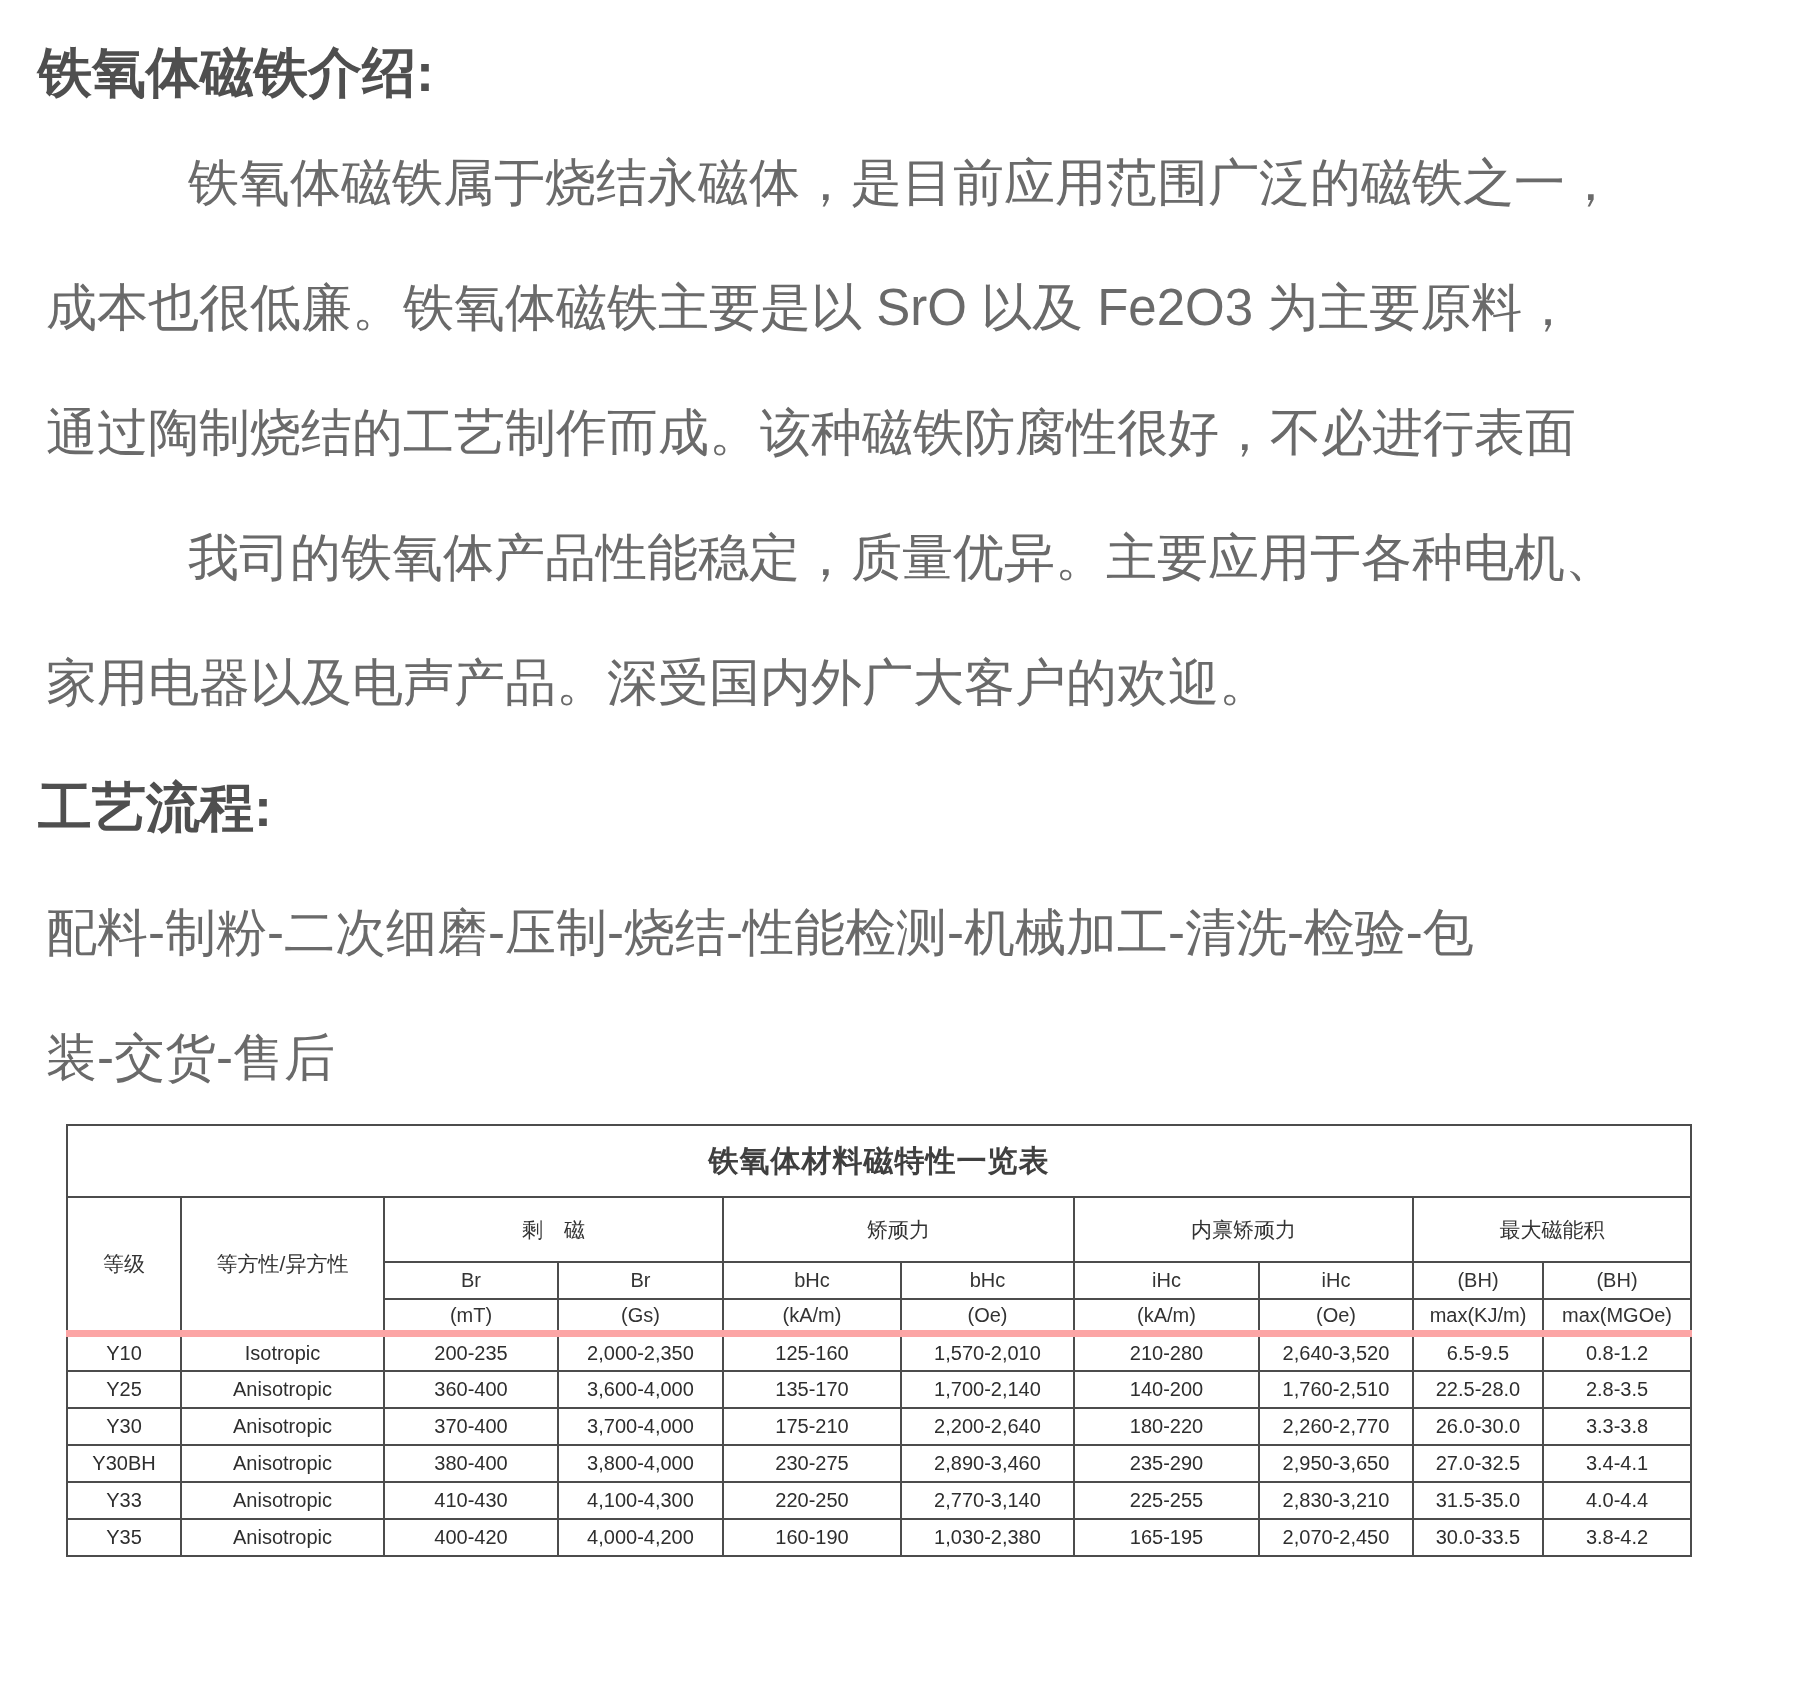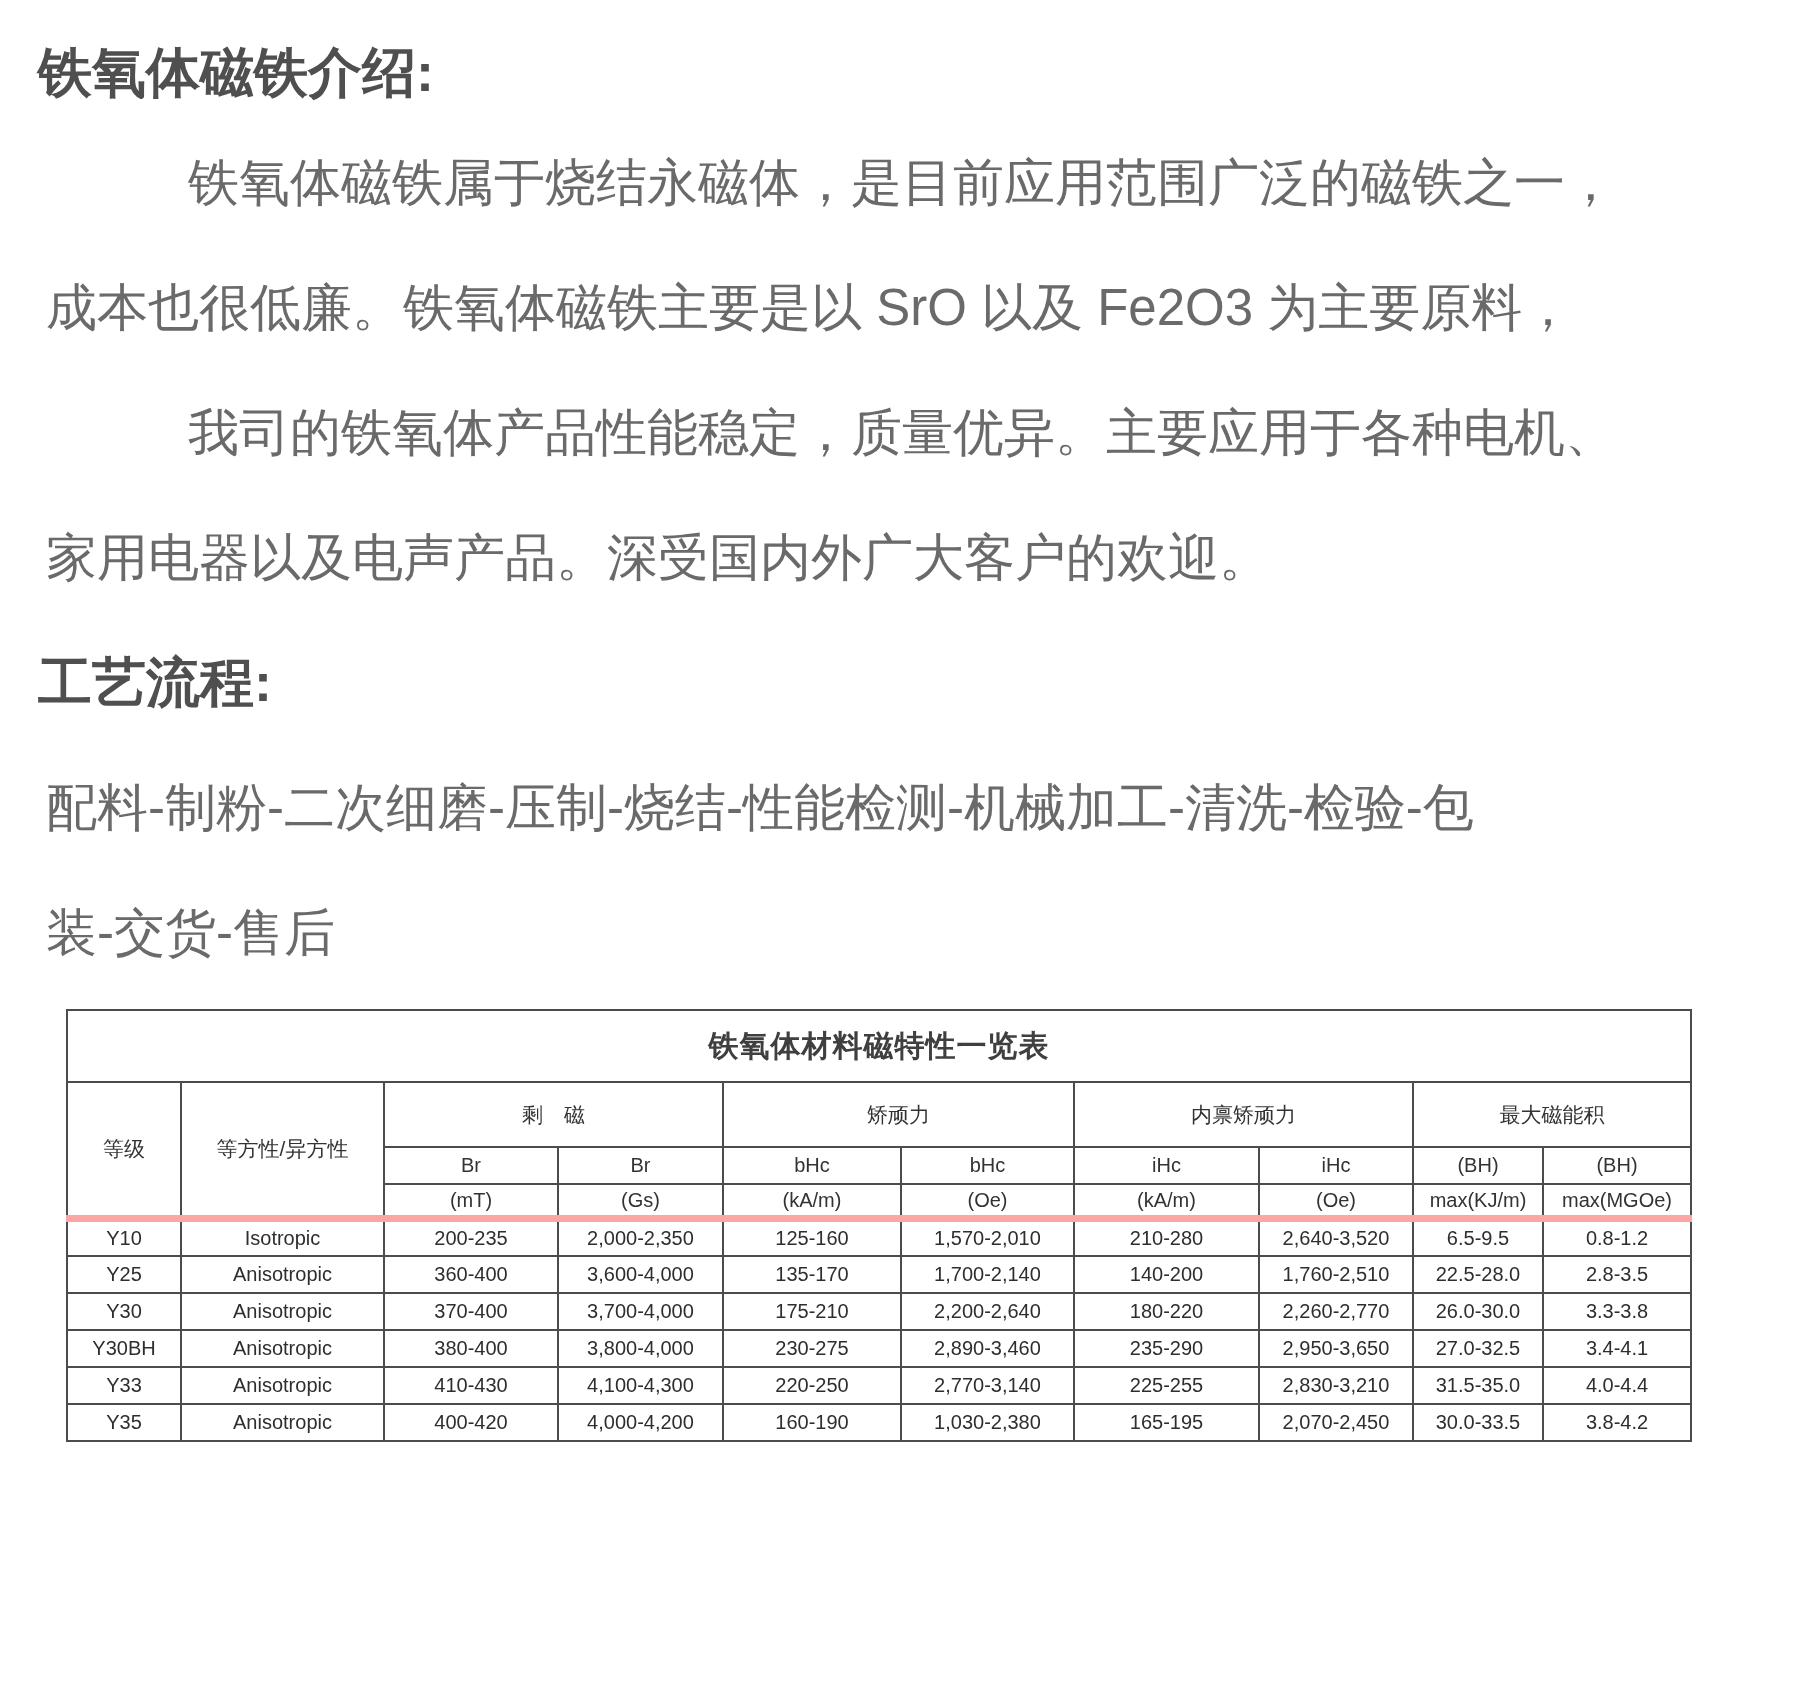--- a/index.html
+++ b/index.html
@@ -36,21 +36,21 @@
   }
   .h2 {
     font-size: 54px;
     font-weight: bold;
     color: #4f4f4f;
     line-height: 125px;
     white-space: nowrap;
   }
   table.props {
     margin-left: 28px;
-    margin-top: 14px;
+    margin-top: 4px;
     width: 1624px;
     border-collapse: collapse;
     table-layout: fixed;
     color: #333333;
   }
   table.props td, table.props th {
     border: 2px solid #4c4c4c;
     text-align: center;
     vertical-align: middle;
     padding: 0;
@@ -75,20 +75,21 @@
 </style>
 </head>
 <body>
 
 <div class="doc">
 
   <div class="h1">铁氧体磁铁介绍:</div>
 
   <div class="line indent">铁氧体磁铁属于烧结永磁体，是目前应用范围广泛的磁铁之一，</div>
   <div class="line">成本也很低廉。铁氧体磁铁主要是以 SrO 以及 Fe2O3 为主要原料，</div>
+  <div class="line">通过陶制烧结的工艺制作而成。该种磁铁防腐性很好，不必进行表面</div>
 
   <div class="line indent">我司的铁氧体产品性能稳定，质量优异。主要应用于各种电机、</div>
   <div class="line">家用电器以及电声产品。深受国内外广大客户的欢迎。</div>
 
   <div class="h2">工艺流程:</div>
 
   <div class="line">配料-制粉-二次细磨-压制-烧结-性能检测-机械加工-清洗-检验-包</div>
   <div class="line">装-交货-售后</div>
 
   <table class="props">

